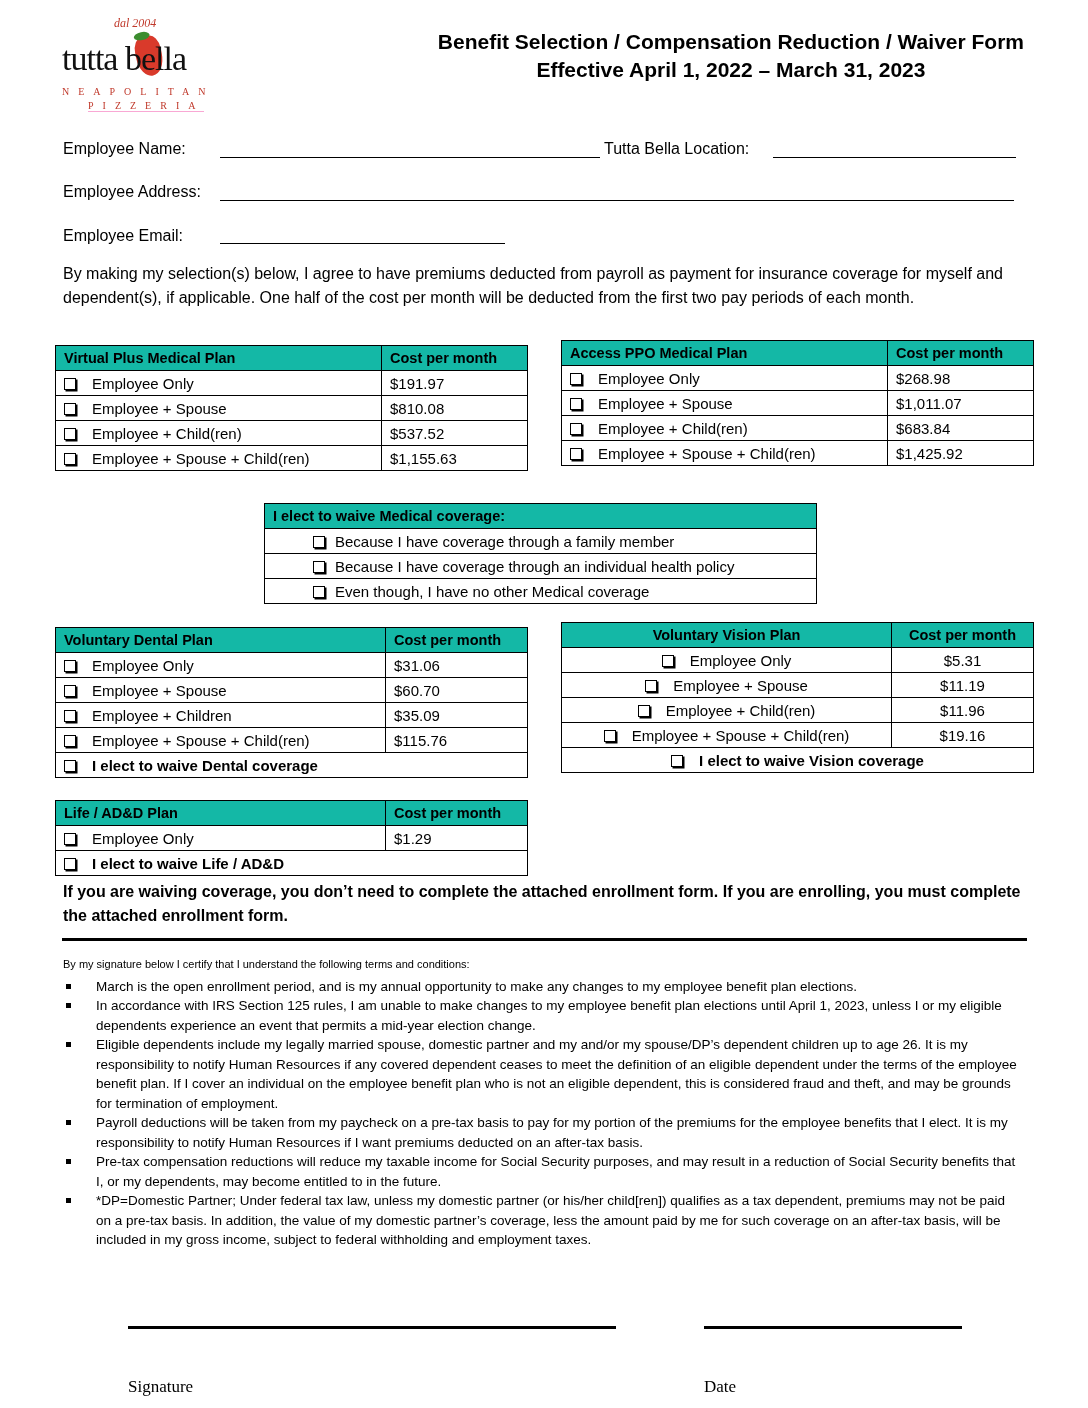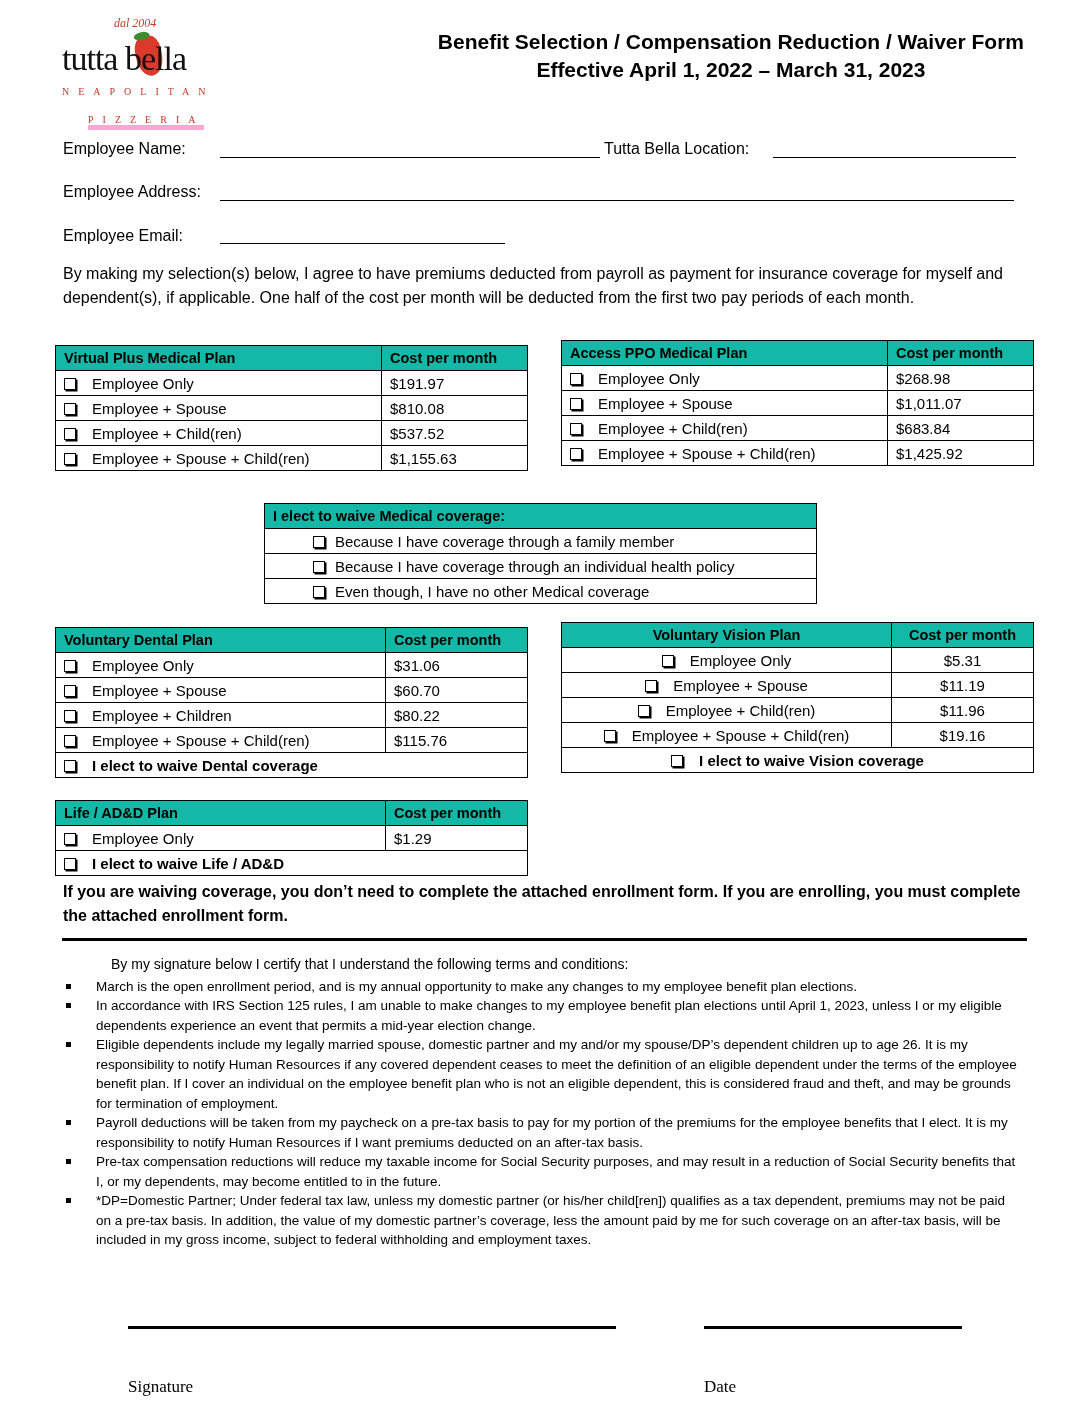--- a/index.html
+++ b/index.html
@@ -6,21 +6,21 @@
   html, body { width: 1088px; height: 1408px; background: #ffffff; }
   body { position: relative; font-family: "Liberation Sans", sans-serif; color: #000; overflow: hidden; }
 
   .logo { position: absolute; left: 58px; top: 14px; width: 170px; height: 96px; }
   .logo .est { position: absolute; left: 56px; top: 2px; font-family: "Liberation Serif", serif; font-style: italic; color: #c0392b; font-size: 12px; }
   .logo .wordmark { position: absolute; left: 4px; top: 26px; font-family: "Liberation Serif", serif; font-size: 34px; letter-spacing: -1px; color: #111; }
   .logo .tomato { position: absolute; left: 78px; top: 22px; width: 26px; height: 40px; background: #d93a2b; border-radius: 40% 40% 55% 55%; transform: rotate(-12deg); }
   .logo .tomato::before { content: ""; position: absolute; left: 2px; top: -5px; width: 16px; height: 8px; background: #3c8d2f; border-radius: 50%; }
   .logo .sub1, .logo .sub2 { position: absolute; font-family: "Liberation Serif", serif; color: #c0392b; font-size: 10px; letter-spacing: 9px; }
   .logo .sub1 { left: 4px; top: 72px; }
-  .logo .sub2 { left: 30px; top: 100px; border-bottom: 5px solid #f9a8d4; }
+  .logo .sub2 { left: 30px; top: 86px; border-bottom: 1px solid #f9a8d4; }
 
   .title { position: absolute; right: 64px; top: 28px; text-align: center; font-weight: bold; font-size: 21px; line-height: 28px; }
 
   .field { position: absolute; font-size: 16px; }
   .uline { position: absolute; border-bottom: 1.5px solid #000; height: 1px; }
 
   .para { position: absolute; left: 63px; top: 262px; width: 960px; font-size: 16px; line-height: 24px; }
 
   table.plan { position: absolute; border-collapse: collapse; font-size: 15px; }
   table.plan td { border: 1.5px solid #000; height: 25px; padding: 0 8px; vertical-align: middle; white-space: nowrap; }
@@ -144,21 +144,21 @@
   <tr>
         <td><span class="cb"></span><span>Employee Only</span></td>
         <td>$31.06</td>
       </tr>
   <tr>
         <td><span class="cb"></span><span>Employee + Spouse</span></td>
         <td>$60.70</td>
       </tr>
   <tr>
         <td><span class="cb"></span><span>Employee + Children</span></td>
-        <td>$80.22</td>
+        <td>$35.09</td>
       </tr>
   <tr>
         <td><span class="cb"></span><span>Employee + Spouse + Child(ren)</span></td>
         <td>$115.76</td>
       </tr>
   <tr>
         <td colspan="2"><span class="cb"></span><span class="bold">I elect to waive Dental coverage</span></td>
       </tr>
 </tbody>
   </table>
@@ -204,21 +204,21 @@
   <tr>
         <td colspan="2"><span class="cb"></span><span class="bold">I elect to waive Life / AD&amp;D</span></td>
       </tr>
 </tbody>
   </table>
 
 <div class="notice">If you are waiving coverage, you don’t need to complete the attached enrollment form. If you are enrolling, you must complete the attached enrollment form.</div>
 <div class="rule"></div>
 
 <div class="terms">
-  <div style="font-size:14px;margin-left:48px;">By my signature below I certify that I understand the following terms and conditions:</div>
+  <div style="font-size:11px;">By my signature below I certify that I understand the following terms and conditions:</div>
   <ul>
     <li>March is the open enrollment period, and is my annual opportunity to make any changes to my employee benefit plan elections.</li>
     <li>In accordance with IRS Section 125 rules, I am unable to make changes to my employee benefit plan elections until April 1, 2023, unless I or my eligible dependents experience an event that permits a mid-year election change.</li>
     <li>Eligible dependents include my legally married spouse, domestic partner and my and/or my spouse/DP’s dependent children up to age 26.  It is my responsibility to notify Human Resources if any covered dependent ceases to meet the definition of an eligible dependent under the terms of the employee benefit plan.  If I cover an individual on the employee benefit plan who is not an eligible dependent, this is considered fraud and theft, and may be grounds for termination of employment.</li>
     <li>Payroll deductions will be taken from my paycheck on a pre-tax basis to pay for my portion of the premiums for the employee benefits that I elect.  It is my responsibility to notify Human Resources if I want premiums deducted on an after-tax basis.</li>
     <li>Pre-tax compensation reductions will reduce my taxable income for Social Security purposes, and may result in a reduction of Social Security benefits that I, or my dependents, may become entitled to in the future.</li>
     <li>*DP=Domestic Partner; Under federal tax law, unless my domestic partner (or his/her child[ren]) qualifies as a tax dependent, premiums may not be paid on a pre-tax basis.  In addition, the value of my domestic partner’s coverage, less the amount paid by me for such coverage on an after-tax basis, will be included in my gross income, subject to federal withholding and employment taxes.</li>
   </ul>
 </div>
 

